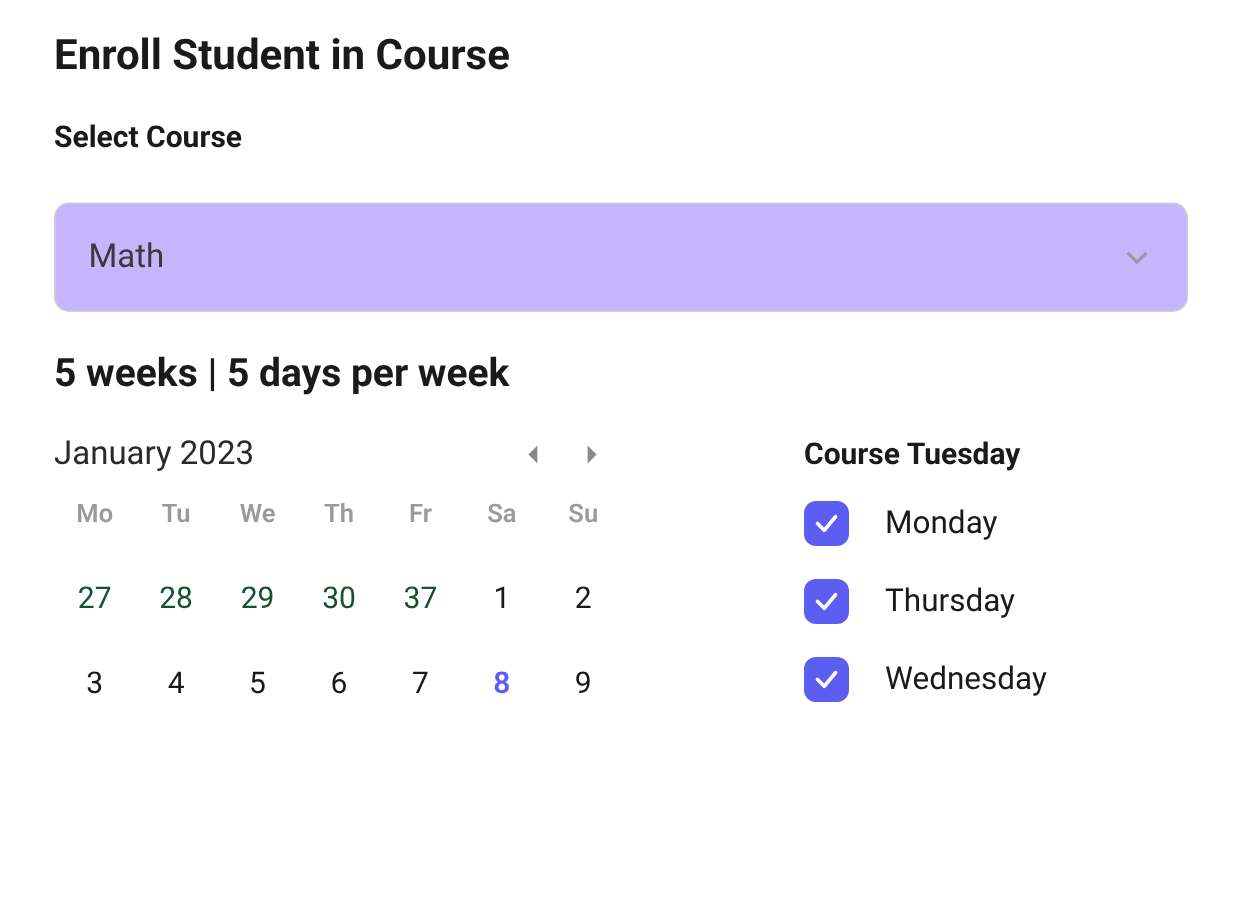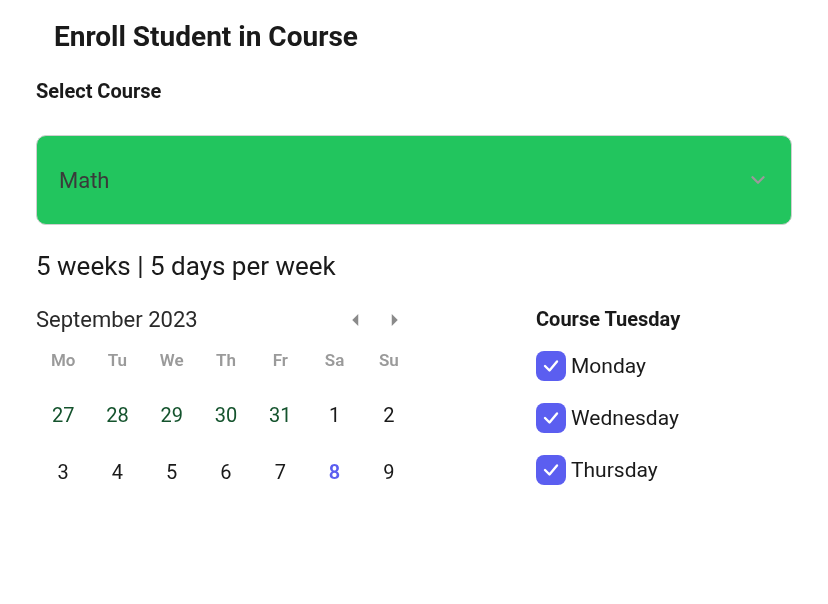--- a/index.html
+++ b/index.html
@@ -8,50 +8,49 @@
     color: #1a1a1a;
     background: #fff;
     width: 828px;
     height: 604px;
     padding: 20px 36px;
   }
   h1.title {
     font-size: 28px;
     font-weight: 700;
     margin-bottom: 26px;
-    margin-left: 18px;
   }
   .label {
     font-size: 20px;
     font-weight: 700;
     margin-bottom: 32px;
   }
   .select-wrap {
     position: relative;
     width: 100%;
     margin-bottom: 26px;
   }
   .select {
     width: 100%;
-    height: 90px;
+    height: 73px;
     border: 1px solid #cfcfcf;
     border-radius: 10px;
     padding: 0 22px;
     font-size: 22px;
     color: #3a3a3a;
-    background: #22c55e;
+    background: #c4b5fd;
     display: flex;
     align-items: center;
     justify-content: space-between;
     cursor: pointer;
   }
   .select .chev svg { display: block; }
   .summary {
     font-size: 26px;
-    font-weight: 400;
+    font-weight: 700;
     margin-bottom: 26px;
   }
   .cols {
     display: flex;
     gap: 120px;
   }
   .col-left { width: 380px; }
   .col-right { flex: 1; }
   .subhead {
     font-size: 20px;
@@ -103,21 +102,21 @@
   .day.today { color: #5b5ef0; font-weight: 600; }
   .sched-list {
     display: flex;
     flex-direction: column;
     gap: 22px;
     margin-top: 4px;
   }
   .sched-item {
     display: flex;
     align-items: center;
-    gap: 5px;
+    gap: 24px;
   }
   .cbx {
     width: 30px;
     height: 30px;
     border-radius: 8px;
     background: #5b5ef0;
     display: flex;
     align-items: center;
     justify-content: center;
     cursor: pointer;
@@ -146,21 +145,21 @@
     </span>
   </div>
 </div>
 
 <div class="summary">5 weeks | 5 days per week</div>
 
 <div class="cols">
   <div class="col-left">
 
     <div class="cal-header">
-      <div class="cal-month">September 2023</div>
+      <div class="cal-month">January 2023</div>
       <div class="cal-nav">
         <div class="nav-btn">
           <svg width="18" height="18" viewBox="0 0 24 24">
               <path d="M15 4 L7 12 L15 20 Z" fill="#8a8a8a"></path>
             </svg>
         </div>
         <div class="nav-btn">
           <svg width="18" height="18" viewBox="0 0 24 24">
               <path d="M9 4 L17 12 L9 20 Z" fill="#8a8a8a"></path>
             </svg>
@@ -173,21 +172,21 @@
         <div class="dow">Tu</div>
         <div class="dow">We</div>
         <div class="dow">Th</div>
         <div class="dow">Fr</div>
         <div class="dow">Sa</div>
         <div class="dow">Su</div>
         <div class="day out">27</div>
         <div class="day out">28</div>
         <div class="day out">29</div>
         <div class="day out">30</div>
-        <div class="day out">31</div>
+        <div class="day out">37</div>
         <div class="day">1</div>
         <div class="day">2</div>
         <div class="day">3</div>
         <div class="day">4</div>
         <div class="day">5</div>
         <div class="day">6</div>
         <div class="day">7</div>
         <div class="day today">8</div>
         <div class="day">9</div>
       </div>
@@ -203,25 +202,25 @@
             </svg>
           </div>
           <div class="sched-label">Monday</div>
         </div>
         <div class="sched-item">
           <div class="cbx">
             <svg width="18" height="18" viewBox="0 0 24 24" fill="none" stroke="#ffffff" stroke-width="3.2" stroke-linecap="round" stroke-linejoin="round">
               <polyline points="4 12 10 18 20 6"></polyline>
             </svg>
           </div>
-          <div class="sched-label">Wednesday</div>
+          <div class="sched-label">Thursday</div>
         </div>
         <div class="sched-item">
           <div class="cbx">
             <svg width="18" height="18" viewBox="0 0 24 24" fill="none" stroke="#ffffff" stroke-width="3.2" stroke-linecap="round" stroke-linejoin="round">
               <polyline points="4 12 10 18 20 6"></polyline>
             </svg>
           </div>
-          <div class="sched-label">Thursday</div>
+          <div class="sched-label">Wednesday</div>
         </div>
       </div>
   </div>
 </div>
 
 </body></html>

